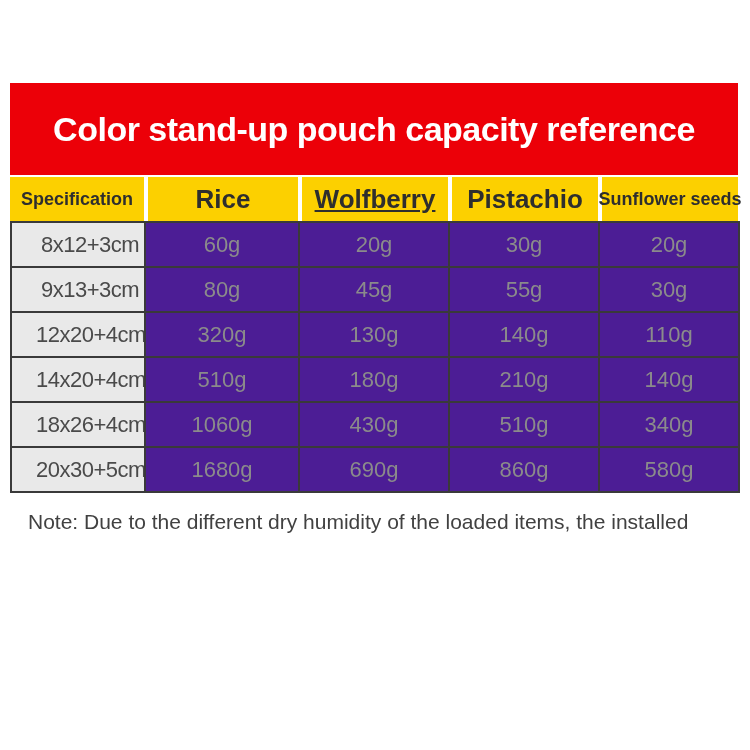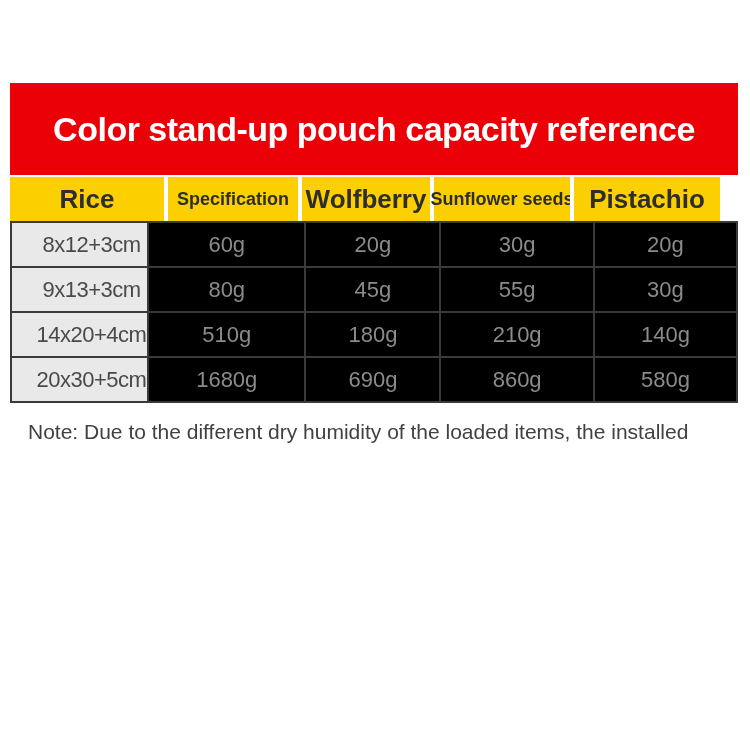--- a/index.html
+++ b/index.html
@@ -53,21 +53,21 @@
     align-items: center;
     justify-content: center;
     height: 44px;
     white-space: nowrap;
   }
   .header-cell + .header-cell { border-left: 4px solid #ffffff; }
   .header-cell.small { font-size: 18px; }
   .header-cell.big   { font-size: 26px; }
   .w0 { width: 134px; }
   .w1 { width: 154px; }
-  .w2 { width: 132px; }
+  .w2 { width: 150px; text-decoration: underline; }
   .w3 { width: 150px; }
   .w4 { width: 140px; }
   table.grid {
     margin-left: 10px;
     width: 728px;
     border-collapse: collapse;
     table-layout: fixed;
     border: 2px solid var(--border-dark);
   }
   .grid th, .grid td {
@@ -80,46 +80,46 @@
   }
   .grid th {
     background: var(--spec-cell-gray);
     color: var(--spec-text);
     font-weight: normal;
     font-size: 22px;
     letter-spacing: -0.5px;
     padding-left: 24px;
   }
   .grid td {
-    background: #000000;
+    background: #4c1d95;
     color: var(--data-text-gray);
     font-weight: normal;
     font-size: 22px;
   }
   .note {
     margin: 14px 10px 0 28px;
     color: var(--note-text);
     font-size: 21px;
     line-height: 30px;
   }
   .note div { white-space: nowrap; }
 </style>
 </head>
 <body>
 
 <div class="banner">
   <span class="banner-title">Color stand-up pouch capacity reference</span>
 </div>
 
 <div class="header-row">
+  <div class="header-cell small w0">Specification</div>
   <div class="header-cell big w1">Rice</div>
-  <div class="header-cell small w0">Specification</div>
   <div class="header-cell big w2">Wolfberry</div>
+  <div class="header-cell big w3">Pistachio</div>
   <div class="header-cell small w4">Sunflower seeds</div>
-  <div class="header-cell big w3">Pistachio</div>
 </div>
 
 <table class="grid">
   <colgroup>
     <col class="w0">
       <col class="w1">
       <col class="w2">
       <col class="w3">
       <col class="w4">
   </colgroup>
@@ -132,25 +132,39 @@
       <td>20g</td>
     </tr>
     <tr>
       <th>9x13+3cm</th>
       <td>80g</td>
       <td>45g</td>
       <td>55g</td>
       <td>30g</td>
     </tr>
     <tr>
+      <th>12x20+4cm</th>
+      <td>320g</td>
+      <td>130g</td>
+      <td>140g</td>
+      <td>110g</td>
+    </tr>
+    <tr>
       <th>14x20+4cm</th>
       <td>510g</td>
       <td>180g</td>
       <td>210g</td>
       <td>140g</td>
+    </tr>
+    <tr>
+      <th>18x26+4cm</th>
+      <td>1060g</td>
+      <td>430g</td>
+      <td>510g</td>
+      <td>340g</td>
     </tr>
     <tr>
       <th>20x30+5cm</th>
       <td>1680g</td>
       <td>690g</td>
       <td>860g</td>
       <td>580g</td>
     </tr>
   </tbody>
 </table>

